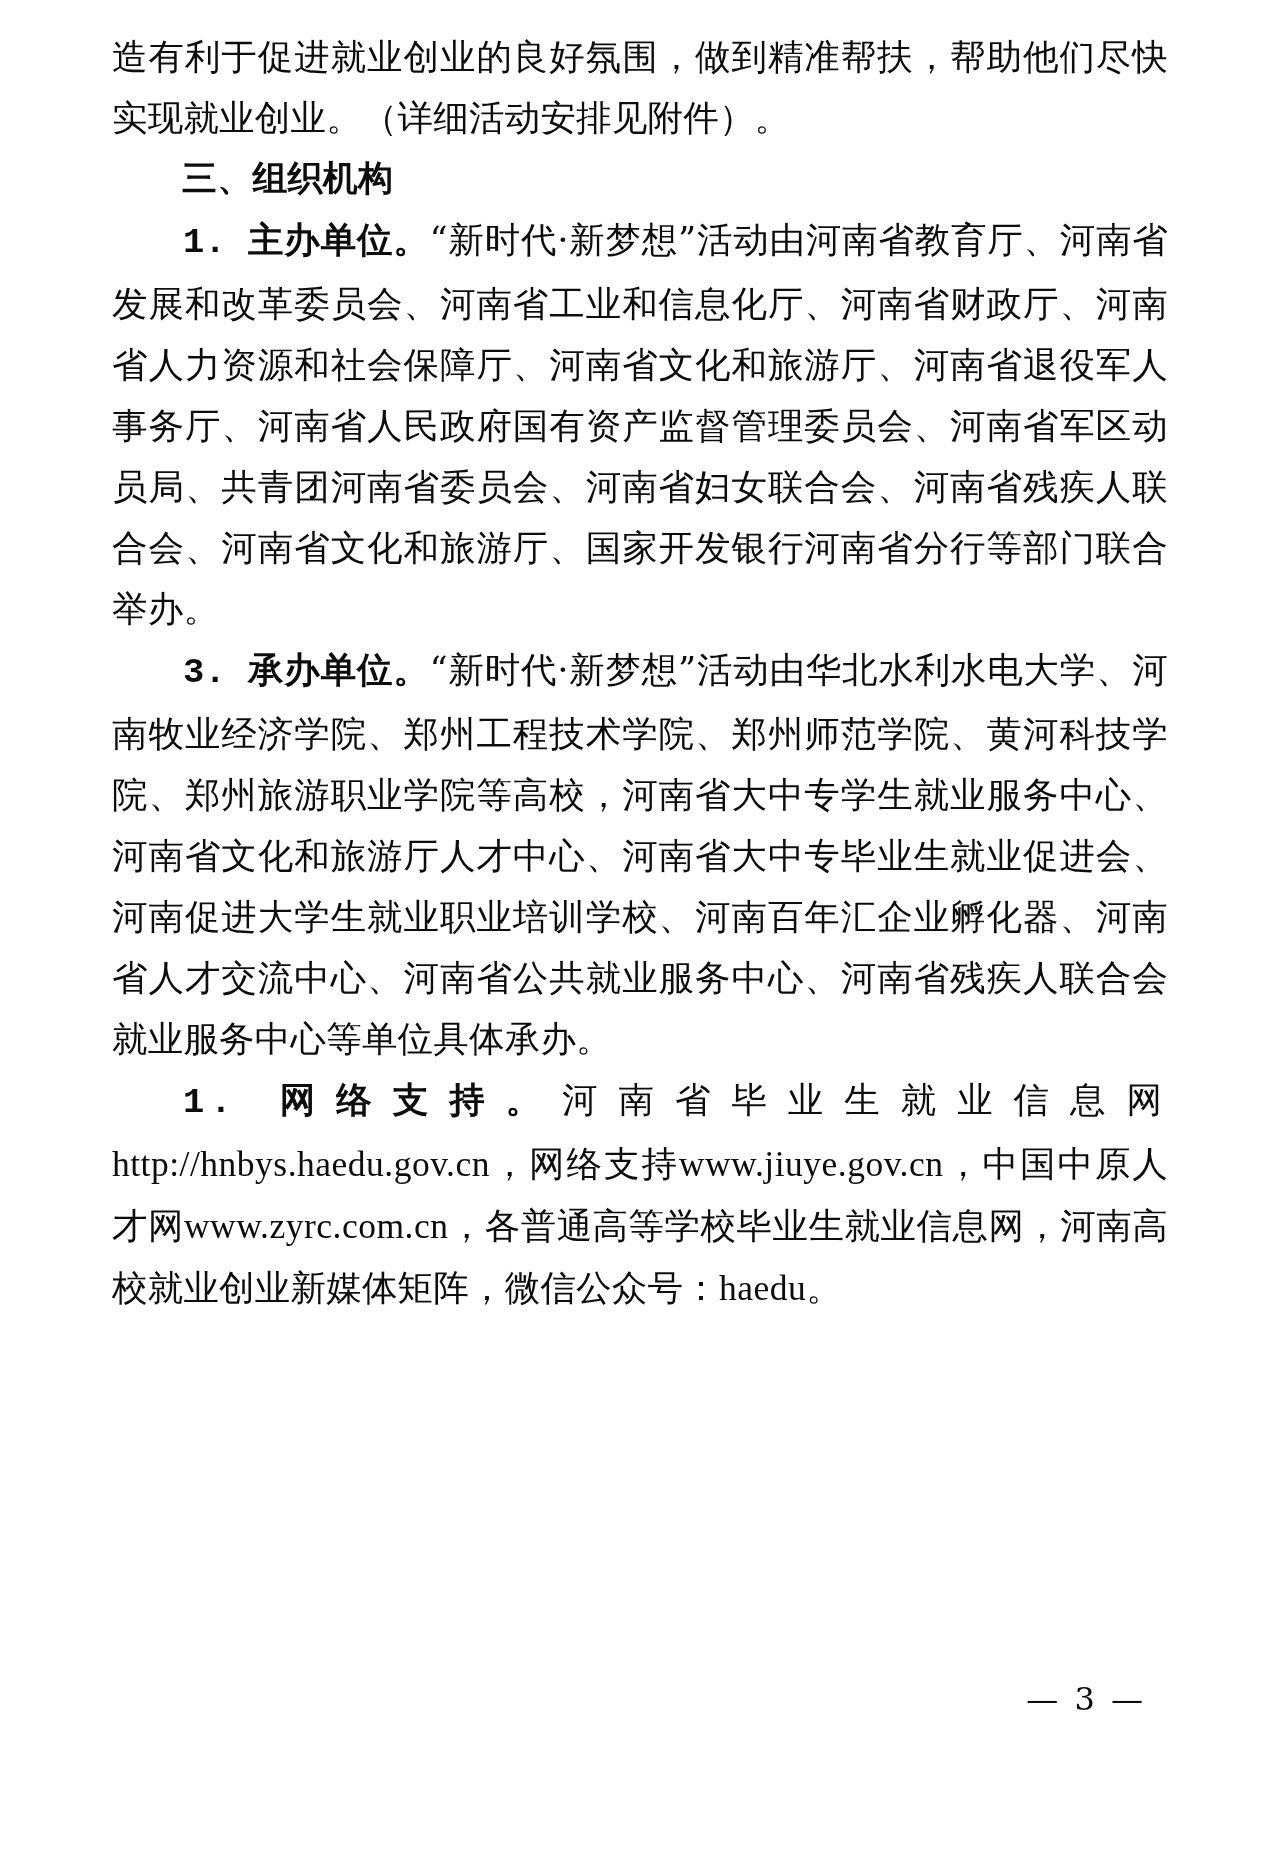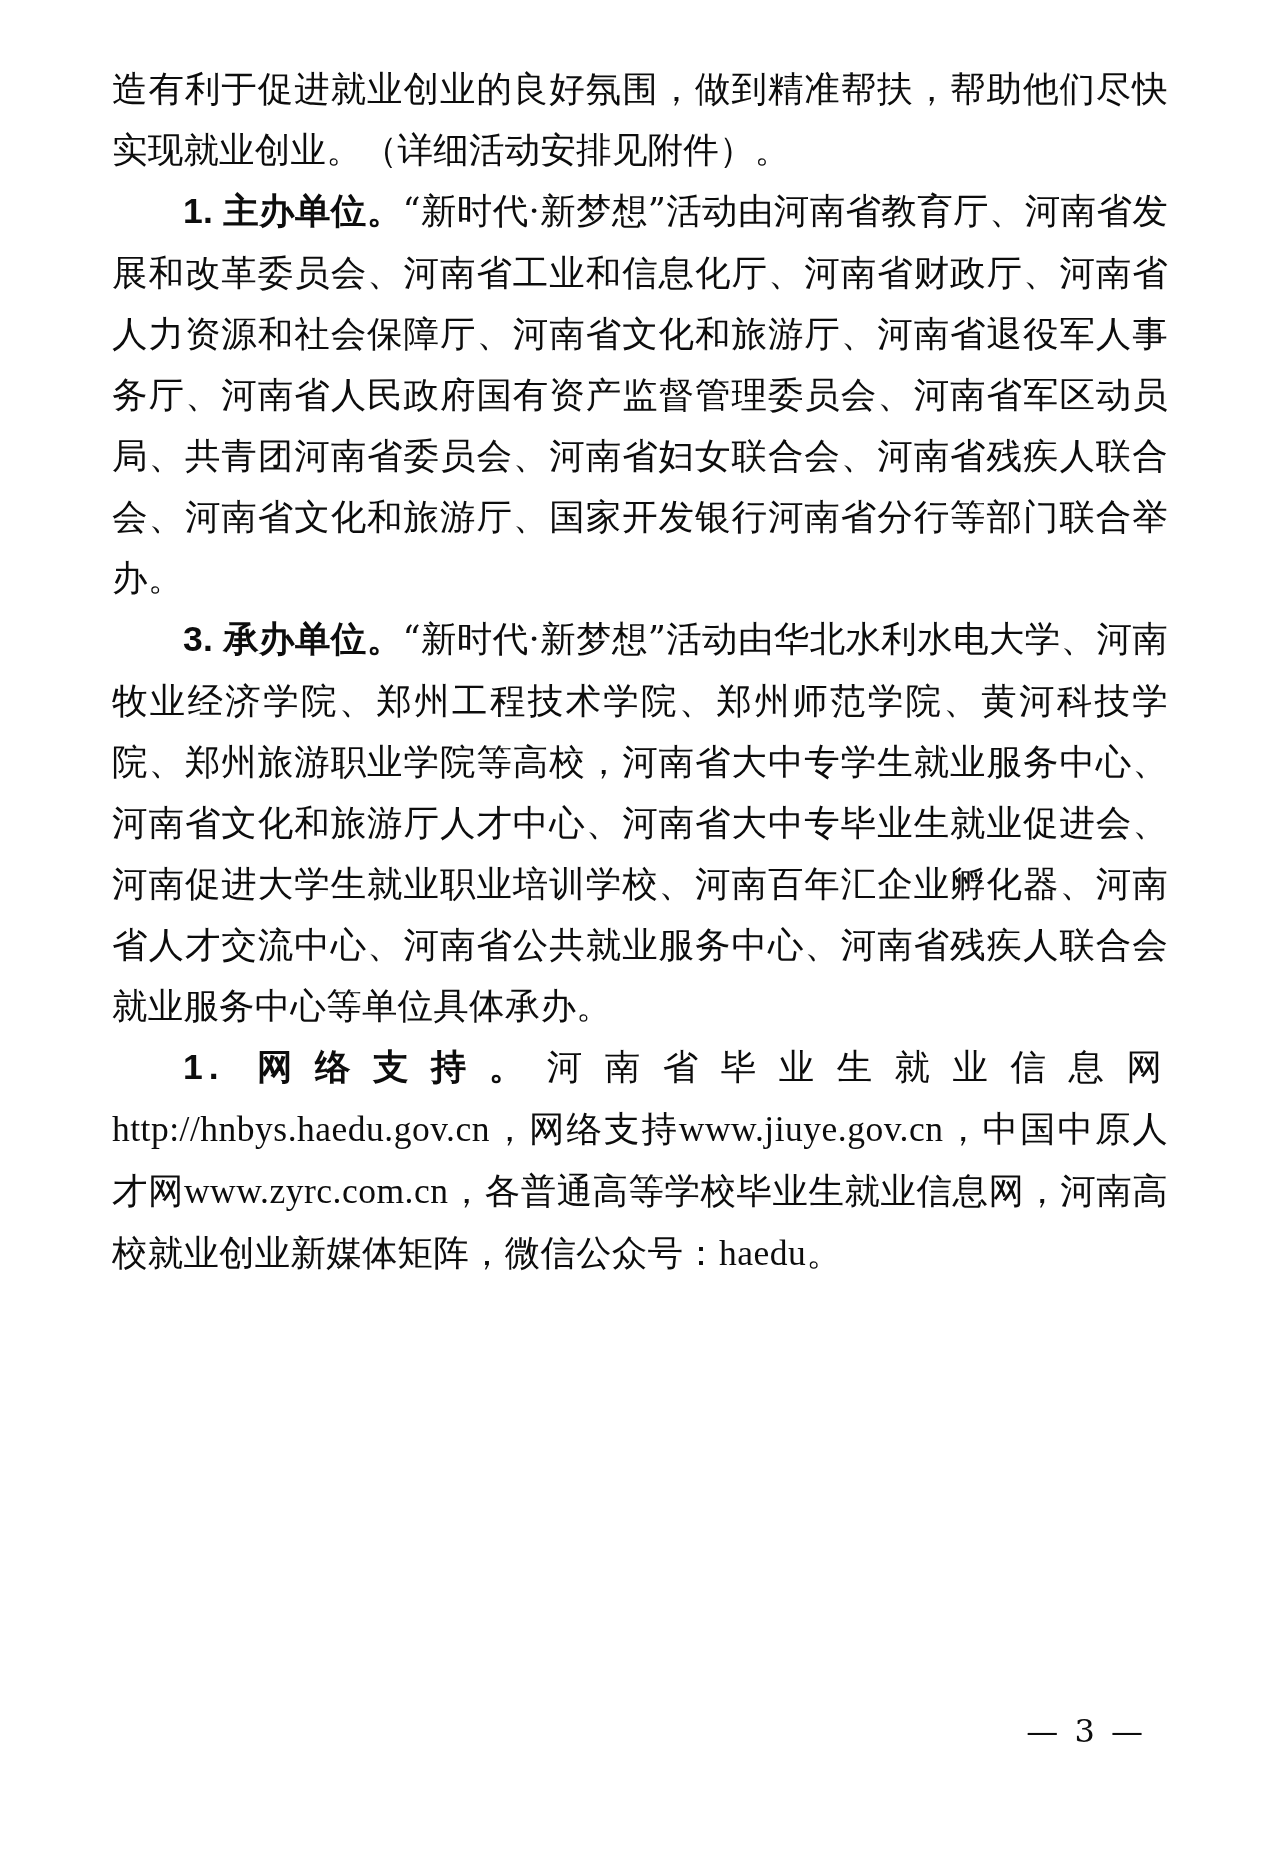--- a/index.html
+++ b/index.html
@@ -16,21 +16,20 @@
     overflow: hidden;
   }
   .page {
     position: absolute;
     left: 0;
     top: 0;
     width: 1280px;
     height: 1761px;
     box-sizing: border-box;
     padding: 26px 112px 0 112px;
-    margin-top: 32px;
   }
   .doc-body {
     font-size: 35.5px;
     line-height: 61px;
     letter-spacing: 0.2px;
     text-align: justify;
     text-justify: inter-ideograph;
   }
   .para {
     margin: 0;
@@ -44,21 +43,21 @@
   }
   .heading {
     font-family: "DejaVu Sans", "Liberation Sans", sans-serif;
     font-weight: bold;
     font-size: 35px;
     line-height: 61px;
     text-indent: 2em;
     margin: 0;
   }
   .lead {
-    font-family: Liberation Sans, sans-serif;
+    font-family: Liberation Mono, monospace;
     font-weight: bold;
   }
   .latin {
     font-family: Liberation Serif, serif;
     letter-spacing: 0.5px;
   }
   .spaced {
     letter-spacing: 6px;
   }
   .footer {
@@ -80,20 +79,21 @@
   }
 </style>
 </head>
 <body>
 
 <div class="page">
   <div class="doc-body">
 
     <p class="para">造有利于促进就业创业的良好氛围，做到精准帮扶，帮助他们尽快实现就业创业。（详细活动安排见附件）。</p>
 
+    <p class="heading">三、组织机构</p>
 
     <p class="para indent"><span class="lead">1. 主办单位。</span><span>“新时代·新梦想”活动由河南省教育厅、河南省发展和改革委员会、河南省工业和信息化厅、河南省财政厅、河南省人力资源和社会保障厅、河南省文化和旅游厅、河南省退役军人事务厅、河南省人民政府国有资产监督管理委员会、河南省军区动员局、共青团河南省委员会、河南省妇女联合会、河南省残疾人联合会、河南省文化和旅游厅、国家开发银行河南省分行等部门联合举办。</span></p>
 
     <p class="para indent"><span class="lead">3. 承办单位。</span><span>“新时代·新梦想”活动由华北水利水电大学、河南牧业经济学院、郑州工程技术学院、郑州师范学院、黄河科技学院、郑州旅游职业学院等高校，河南省大中专学生就业服务中心、河南省文化和旅游厅人才中心、河南省大中专毕业生就业促进会、河南促进大学生就业职业培训学校、河南百年汇企业孵化器、河南省人才交流中心、河南省公共就业服务中心、河南省残疾人联合会就业服务中心等单位具体承办。</span></p>
 
     <p class="para indent"><span class="lead spaced">1. 网络支持。</span><span class="spaced">河南省毕业生就业信息网</span><span class="latin">http://hnbys.haedu.gov.cn</span><span>，网络支持</span><span class="latin">www.jiuye.gov.cn</span><span>，中国中原人才网</span><span class="latin">www.zyrc.com.cn</span><span>，各普通高等学校毕业生就业信息网，河南高校就业创业新媒体矩阵，微信公众号：</span><span class="latin">haedu</span><span>。</span></p>
 
   </div>
 
   <div class="footer">

